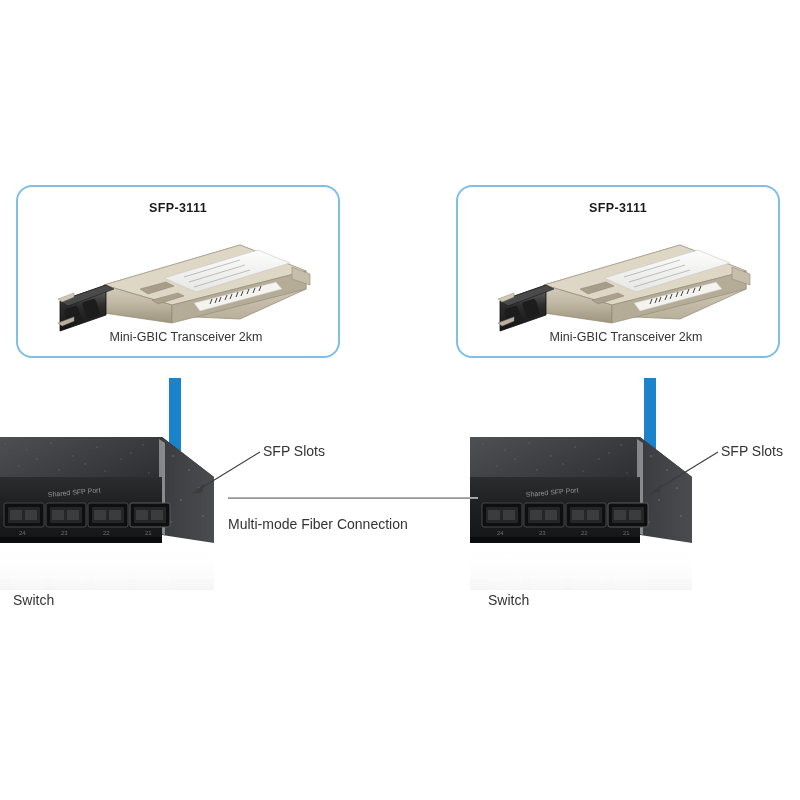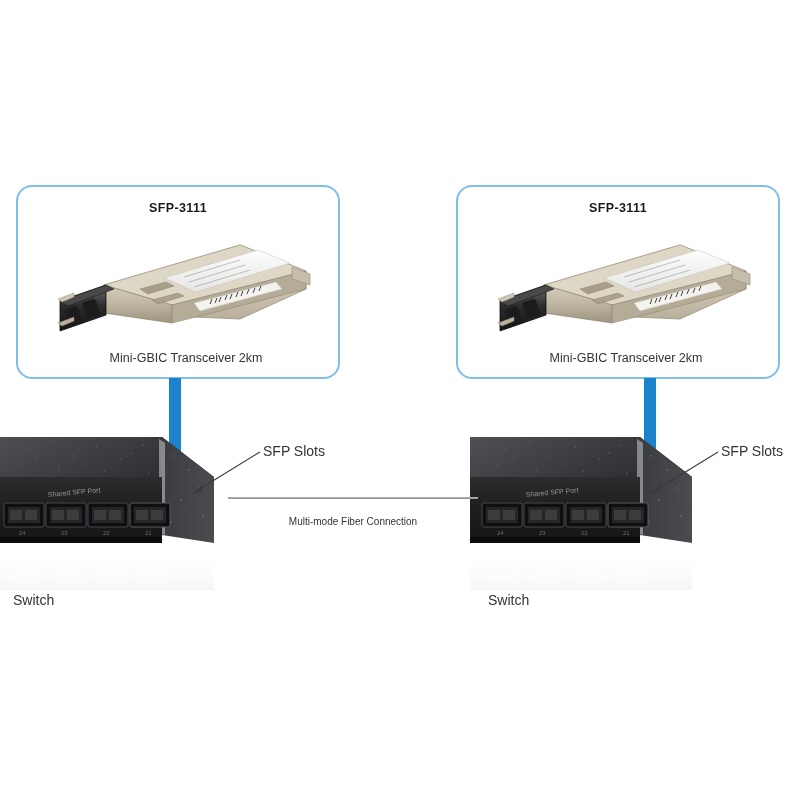--- a/index.html
+++ b/index.html
@@ -19,21 +19,21 @@
   .stage {
     position: absolute;
     left: 0; top: 0;
     width: 800px; height: 800px;
   }
 
   
   .callout {
     position: absolute;
     width: 324px;
-    height: 194px;
+    height: 173px;
     border: 2px solid #7ebfe8;
     border-radius: 16px;
     background: #ffffff;
     box-sizing: border-box;
   }
   .callout-left  { left: 16px;  top: 185px; }
   .callout-right { left: 456px; top: 185px; }
 
   .callout-title {
     position: absolute;
@@ -112,22 +112,21 @@
     top: 497px;
     width: 250px;
     height: 2px;
     background: linear-gradient(to bottom, #b9b9b9, #8d8d8d);
   }
   .fiber-label {
     position: absolute;
     left: 228px;
     top: 516px;
     width: 250px;
-    text-align: center;
-    font-size: 10px;
+    font-size: 14px;
     color: #333333;
   }
 </style>
 </head>
 <body>
 
 <div class="stage">
 
   <div class="callout callout-left">
     <div class="callout-title">SFP-3111</div>

